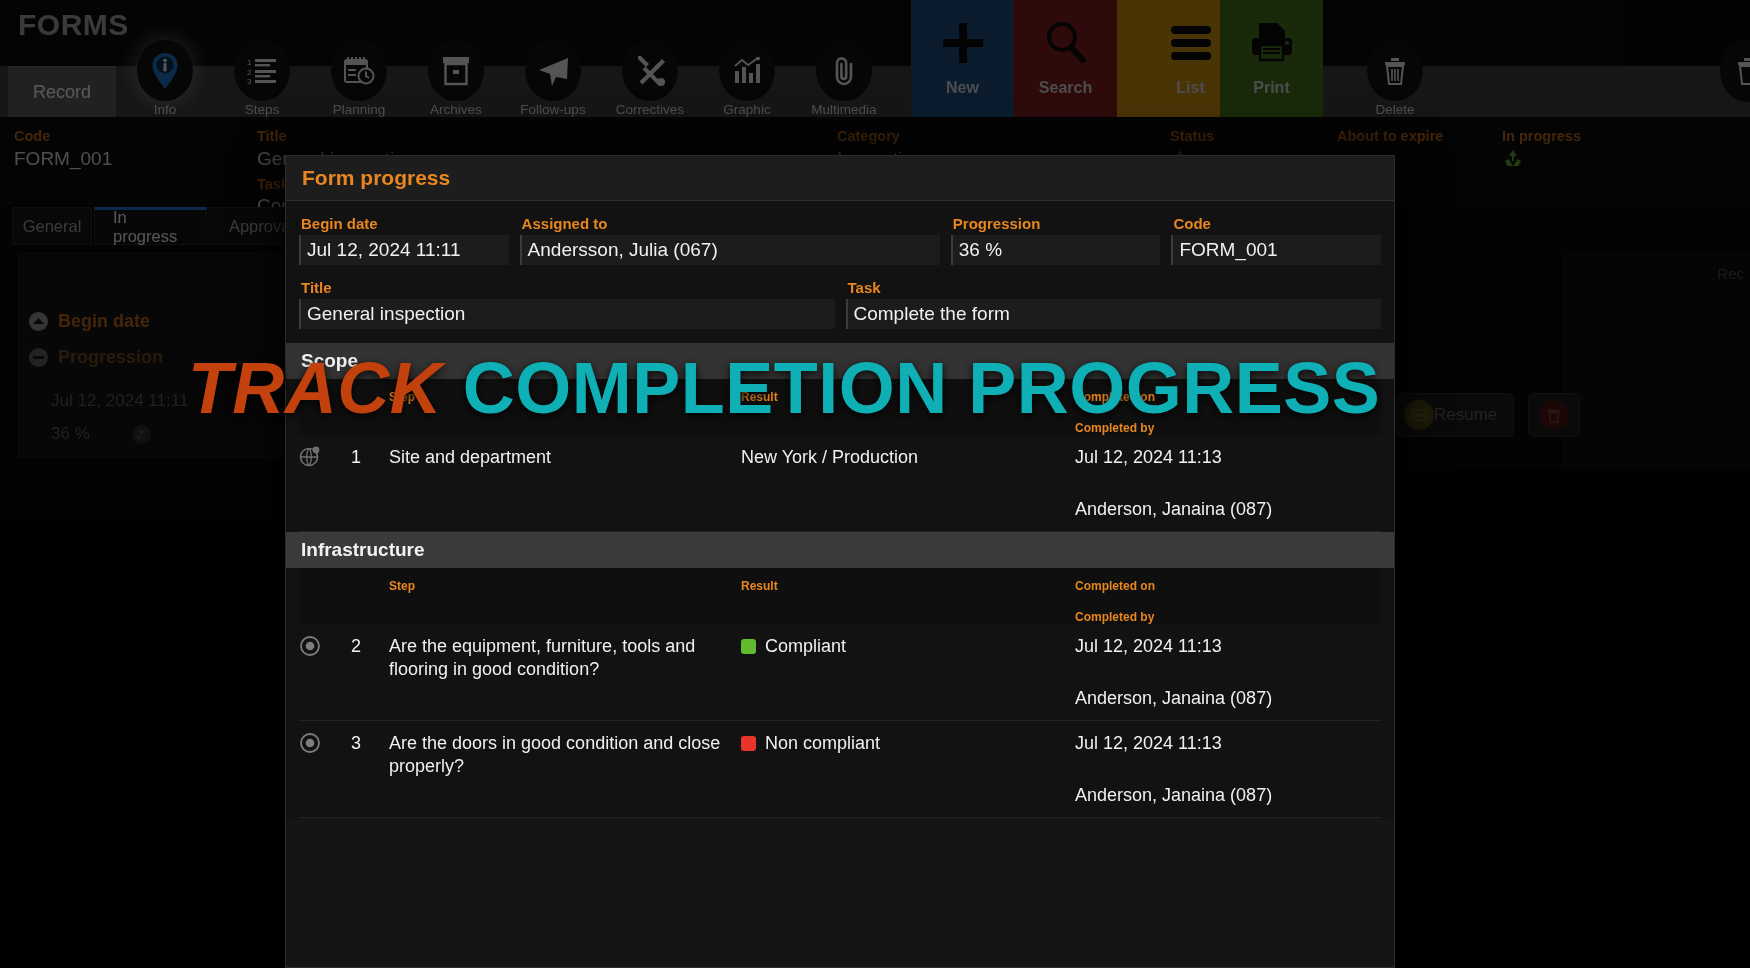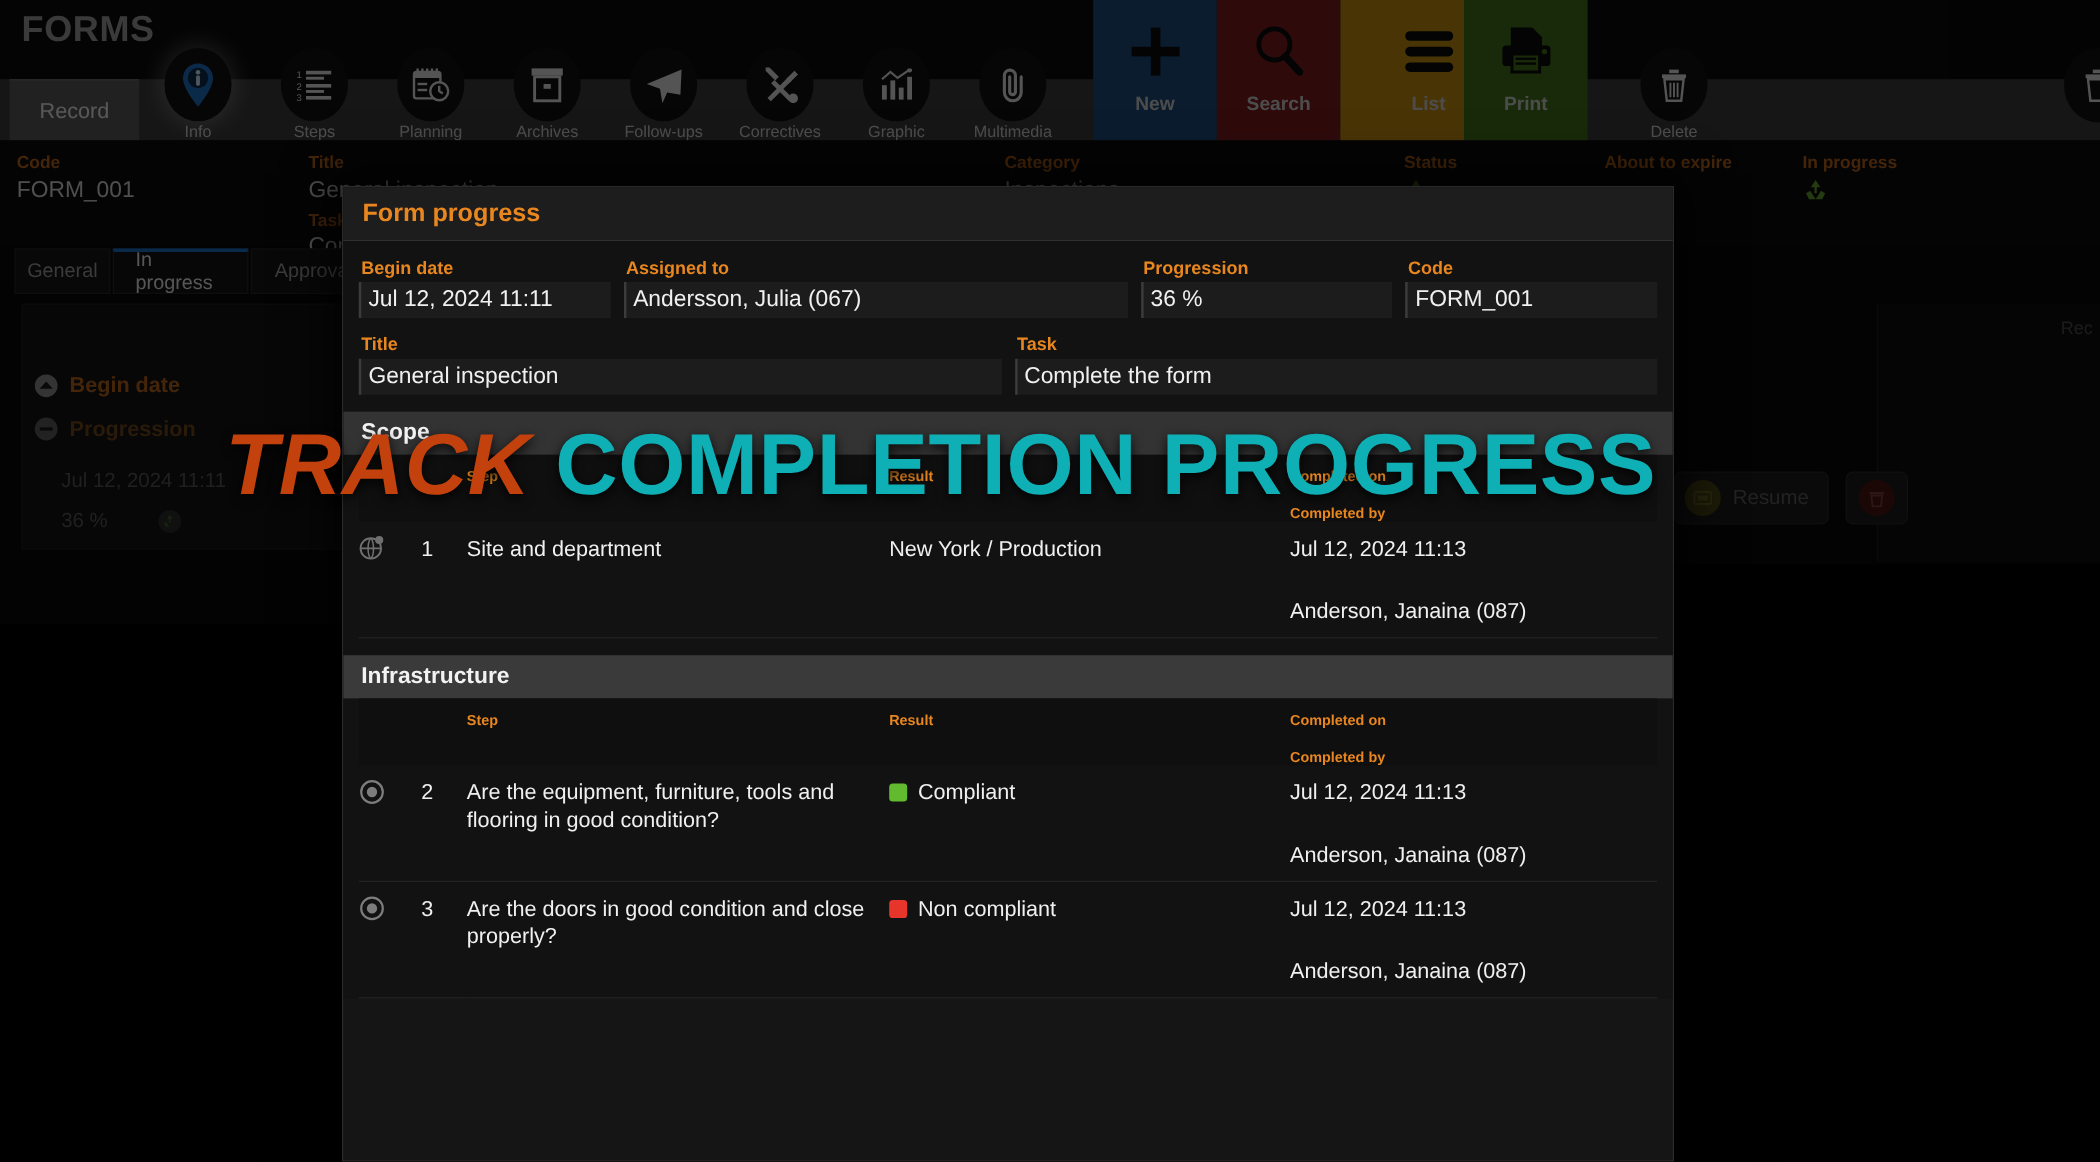--- a/index.html
+++ b/index.html
@@ -87,21 +87,21 @@
   }
 
   .rightpanel {
     position: absolute; top: 253px; left: 1564px; width: 186px; height: 215px;
     background: #0e0e0e; border-left: 1px solid #1c1c1c;
   }
   .rec-lbl { position: absolute; right: 6px; top: 12px; font-size: 15px; color: #4a4a4a; }
 
   .btnrow { position: absolute; top: 393px; left: 1395px; display: flex; align-items: center; gap: 14px; }
   .rbtn {
-    display: flex; align-items: center; gap: 10px; height: 44px;
+    display: flex; align-items: center; height: 44px;
     padding: 0 16px 0 8px; border-radius: 6px; background: #1b1b1b; border: 1px solid #2a2a2a;
     color: #5a5a5a; font-size: 17px;
   }
   .rbtn .disc { width: 30px; height: 30px; border-radius: 50%; display:flex;align-items:center;justify-content:center; }
   .rbtn.resume .disc { background: #4a4413; }
   .rbtn.del { padding: 0 10px; }
   .rbtn.del .disc { background: #4a1414; }
 
   
   .veil { position: absolute; inset: 0; background: rgba(0,0,0,.62); pointer-events:none; }
@@ -516,21 +516,21 @@
             <td>Site and department</td>
             <td>New York / Production</td>
             <td>
               <span>Jul 12, 2024 11:13</span>
               <span class="done-by">Anderson, Janaina (087)</span>
             </td>
           </tr>
         </tbody>
       </table>
 
-      <div class="sect-title" style="margin-top:14px">Infrastructure</div>
+      <div class="sect-title" style="">Infrastructure</div>
       <table class="steps">
         <thead>
           <tr>
             <th class="col-ico"></th>
             <th class="col-num"></th>
             <th class="col-step">Step</th>
             <th class="col-res">Result</th>
             <th class="col-done">
               <span>Completed on</span>
               <span class="sub">Completed by</span>

